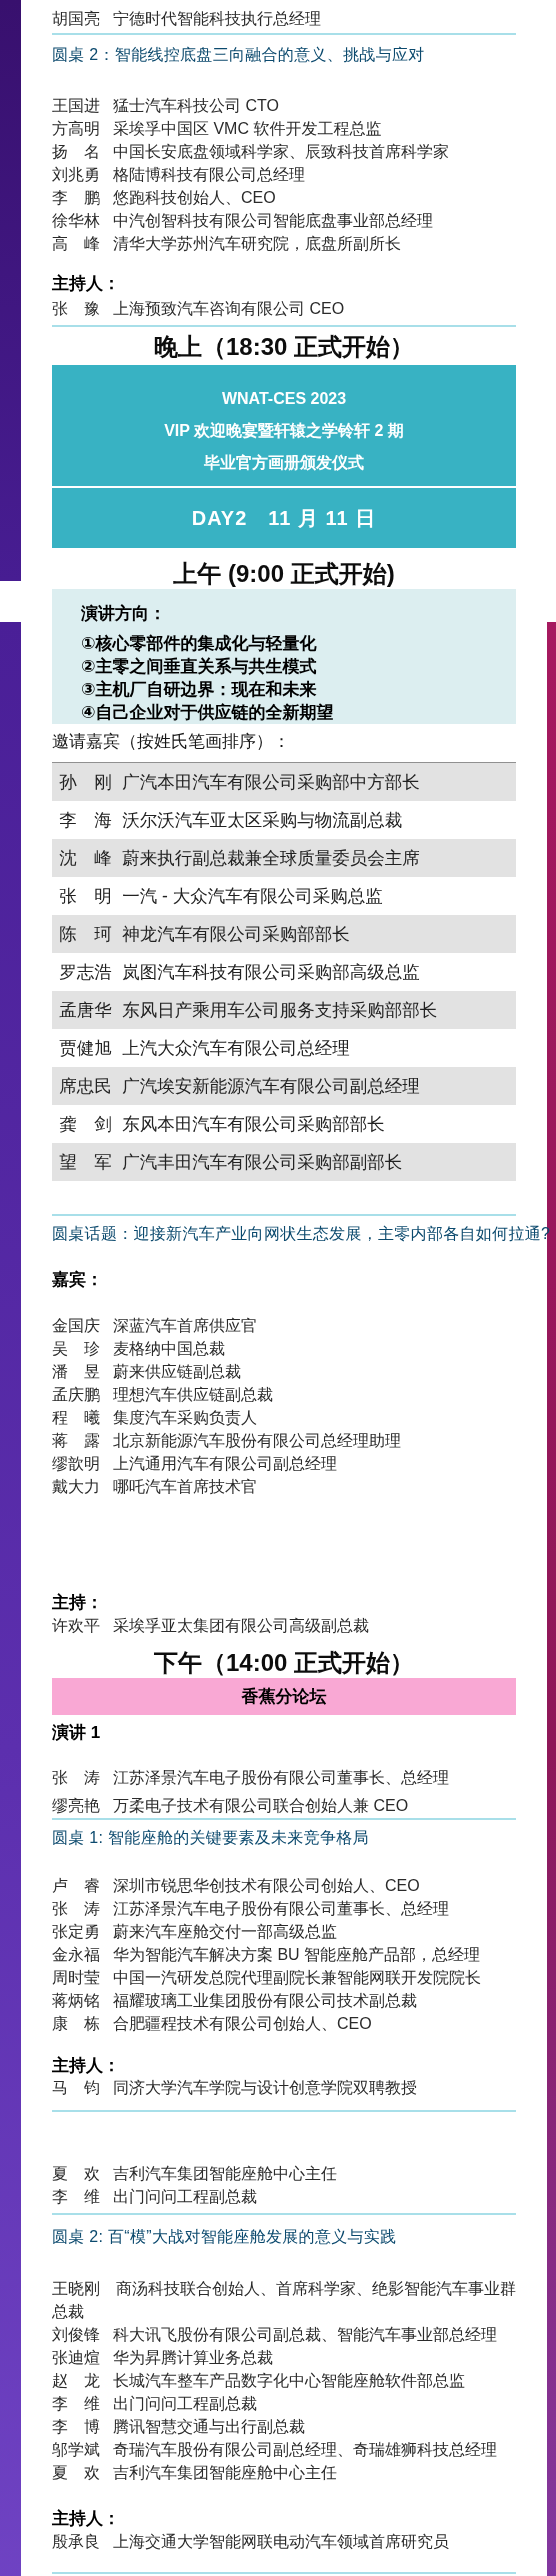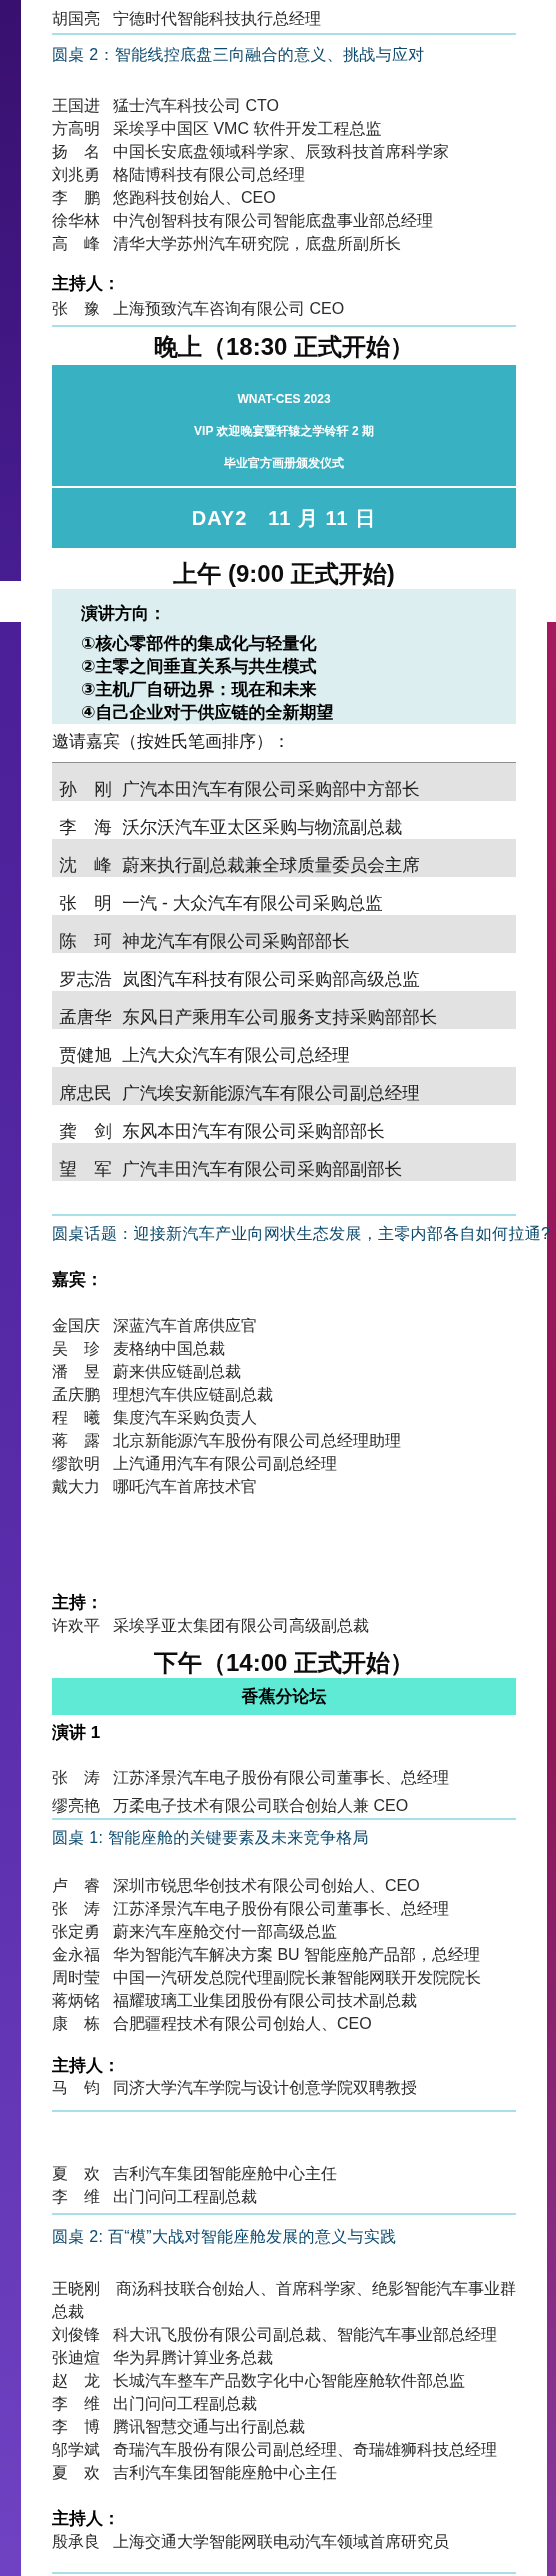--- a/index.html
+++ b/index.html
@@ -15,28 +15,28 @@
   .li .nm{width:61px;flex-shrink:0;white-space:pre;}
   .li .ti{flex:1;}
   .li.full{display:block;}
   .p55 .li{line-height:28px;}
   .label{font-size:17px;font-weight:700;color:#000;}
   .plain-label{font-size:17px;color:#161616;}
   .title{font-size:16px;font-weight:400;color:#0c4a6e;white-space:nowrap;letter-spacing:0.3px;}
   .bigheading{font-size:24px;font-weight:700;color:#0d0d0d;text-align:center;}
   .tealbox{background:#38b2c3;color:#ffffff;text-align:center;font-weight:700;}
   .vipbox{height:121px;padding-top:17.5px;box-sizing:border-box;}
-  .vipbox div{line-height:32px;font-size:12px;}
+  .vipbox div{line-height:32px;font-size:16px;}
   .day2box{height:60px;line-height:60px;font-size:20px;letter-spacing:1px;}
   .panel{background:#dceef0;height:135px;box-sizing:border-box;padding:13.4px 0 0 29px;}
   .panel .dir-label{font-size:17px;font-weight:700;color:#000;margin-bottom:6.2px;}
   .panel .dir-item{font-size:17px;font-weight:700;color:#000;line-height:23px;}
-  .banner{background:#5eead4;text-align:center;font-weight:700;font-size:17px;color:#000;}
+  .banner{background:#f9a8d4;text-align:center;font-weight:700;font-size:17px;color:#000;}
   .gtable{border-top:1px solid #909090;}
-  .trow{height:38px;display:flex;align-items:flex-end;padding-left:7.2px;font-size:17.5px;color:#222;}
+  .trow{height:38px;display:flex;align-items:center;padding-left:7.2px;font-size:17.5px;color:#222;}
   .trow .nm{width:63px;flex-shrink:0;white-space:pre;}
   .gtable .trow:nth-child(odd){background:#e2e2e2;}
 </style>
 </head>
 <body>
 
 <div id="canvas">
   <div class="strip strip-left-a"></div>
   <div class="strip strip-left-b"></div>
   <div class="strip strip-right"></div>

